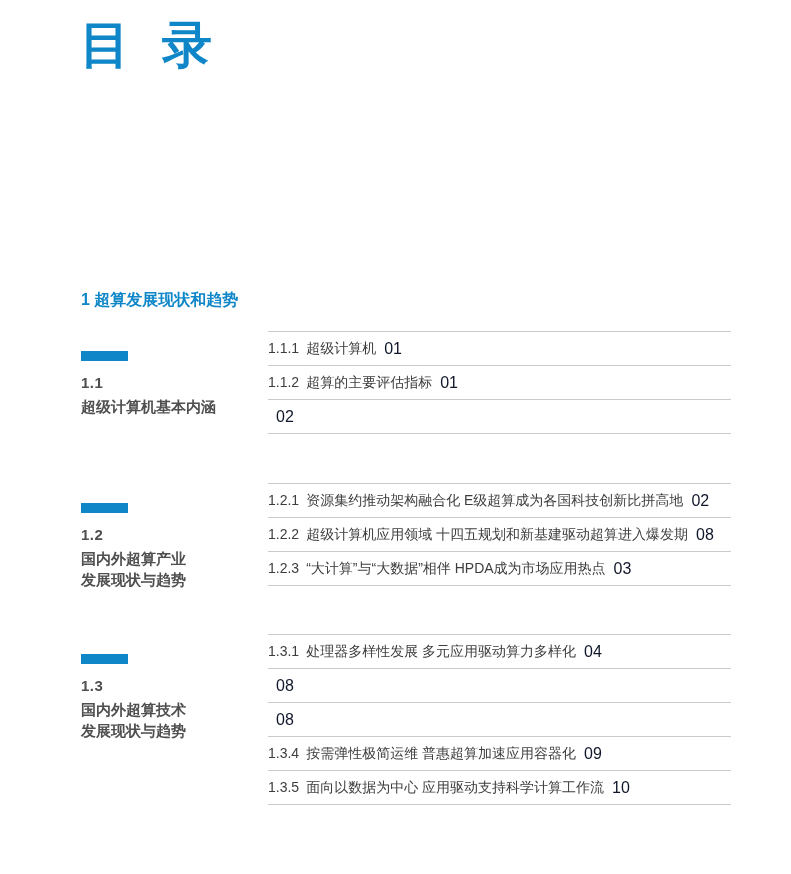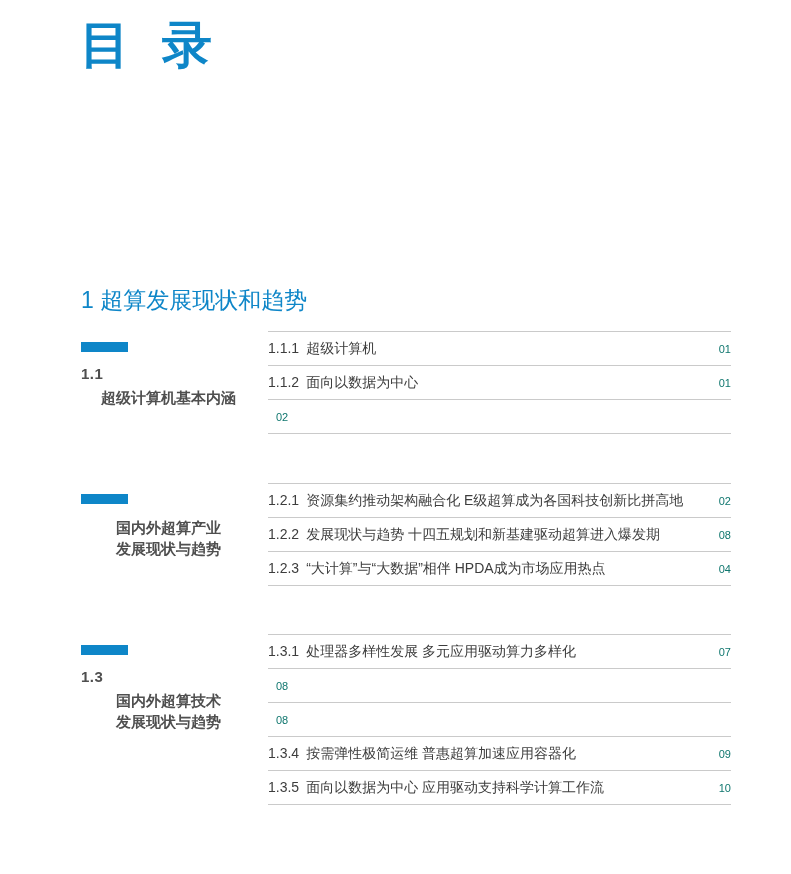--- a/index.html
+++ b/index.html
@@ -11,45 +11,45 @@
   .page { position:relative; width:791px; height:648px; background:#ffffff;margin-left:6px; }
 
   .page-title {
     position:absolute; left:74px; top:16px;
     font-size:50px; line-height:58px; font-weight:700;
     color:#0e86c8; letter-spacing:9px; white-space:nowrap;
   }
 
   .section-heading {
     position:absolute; left:75px; top:289px;
-    font-size:23px; line-height:22px; font-weight:400;
+    font-size:16px; line-height:22px; font-weight:700;
     color:#0e86c8; white-space:nowrap;
   }
 
   .group { position:absolute; left:0; width:791px; }
   .group-1 { top:331px; }
   .group-2 { top:483px; }
   .group-3 { top:634px; }
 
-  .group-left { position:absolute; left:75px; top:11px; width:175px; }
+  .group-left { position:absolute; left:75px; top:20px; width:175px; }
   .marker { width:47px; height:10px; background:#0e86c8; margin-bottom:13px; }
   .group-num { font-size:15px; font-weight:700; color:#4f4f4f; margin-bottom:5px; letter-spacing:0.5px; }
-  .group-title { font-size:15px; font-weight:700; color:#4f4f4f; line-height:21px;text-align:center; }
+  .group-title { font-size:15px; font-weight:700; color:#4f4f4f; line-height:21px; }
 
   .toc-list {
     position:absolute; left:262px; top:0; width:463px;
     border-bottom:1px solid #cacaca;
   }
   .toc-entry {
-    display:flex; align-items:center; justify-content:space-between;
+    display:flex; align-items:center; justify-content:flex-start;
     height:34px; border-top:1px solid #cacaca; cursor:pointer;
   }
   .toc-label { font-size:14px; color:#3d3d3d; white-space:nowrap; }
   .toc-label .toc-num { margin-right:7px; }
-  .toc-page { font-size:11px; color:#0f766e; padding-left:8px; white-space:nowrap; }
+  .toc-page { font-size:16px; color:#0f172a; padding-left:8px; white-space:nowrap; }
 </style>
 </head>
 <body>
 
 <div class="page">
 
   <div class="page-title">目 录</div>
 
   <div class="section-heading">1 超算发展现状和趋势</div>
 
@@ -61,66 +61,67 @@
         <div>超级计算机基本内涵</div>
         <div></div>
       </div>
     </div>
     <div class="toc-list">
       <div class="toc-entry">
         <span class="toc-label"><span class="toc-num">1.1.1</span><span>超级计算机</span></span>
         <span class="toc-page">01</span>
       </div>
       <div class="toc-entry">
-        <span class="toc-label"><span class="toc-num">1.1.2</span><span>面向以数据为中心</span></span>
+        <span class="toc-label"><span class="toc-num">1.1.2</span><span>超算的主要评估指标</span></span>
         <span class="toc-page">01</span>
       </div>
       <div class="toc-entry">
         <span class="toc-page">02</span>
       </div>
     </div>
   </div>
 
   <div class="group group-2">
     <div class="group-left">
       <div class="marker"></div>
+      <div class="group-num">1.2</div>
       <div class="group-title">
         <div>国内外超算产业</div>
         <div>发展现状与趋势</div>
       </div>
     </div>
     <div class="toc-list">
       <div class="toc-entry">
         <span class="toc-label"><span class="toc-num">1.2.1</span><span>资源集约推动架构融合化 E级超算成为各国科技创新比拼高地</span></span>
         <span class="toc-page">02</span>
       </div>
       <div class="toc-entry">
-        <span class="toc-label"><span class="toc-num">1.2.2</span><span>发展现状与趋势 十四五规划和新基建驱动超算进入爆发期</span></span>
+        <span class="toc-label"><span class="toc-num">1.2.2</span><span>超级计算机应用领域 十四五规划和新基建驱动超算进入爆发期</span></span>
         <span class="toc-page">08</span>
       </div>
       <div class="toc-entry">
         <span class="toc-label"><span class="toc-num">1.2.3</span><span>“大计算”与“大数据”相伴 HPDA成为市场应用热点</span></span>
-        <span class="toc-page">04</span>
+        <span class="toc-page">03</span>
       </div>
     </div>
   </div>
 
   <div class="group group-3">
     <div class="group-left">
       <div class="marker"></div>
       <div class="group-num">1.3</div>
       <div class="group-title">
         <div>国内外超算技术</div>
         <div>发展现状与趋势</div>
       </div>
     </div>
     <div class="toc-list">
       <div class="toc-entry">
         <span class="toc-label"><span class="toc-num">1.3.1</span><span>处理器多样性发展 多元应用驱动算力多样化</span></span>
-        <span class="toc-page">07</span>
+        <span class="toc-page">04</span>
       </div>
       <div class="toc-entry">
         <span class="toc-page">08</span>
       </div>
       <div class="toc-entry">
         <span class="toc-page">08</span>
       </div>
       <div class="toc-entry">
         <span class="toc-label"><span class="toc-num">1.3.4</span><span>按需弹性极简运维 普惠超算加速应用容器化</span></span>
         <span class="toc-page">09</span>

